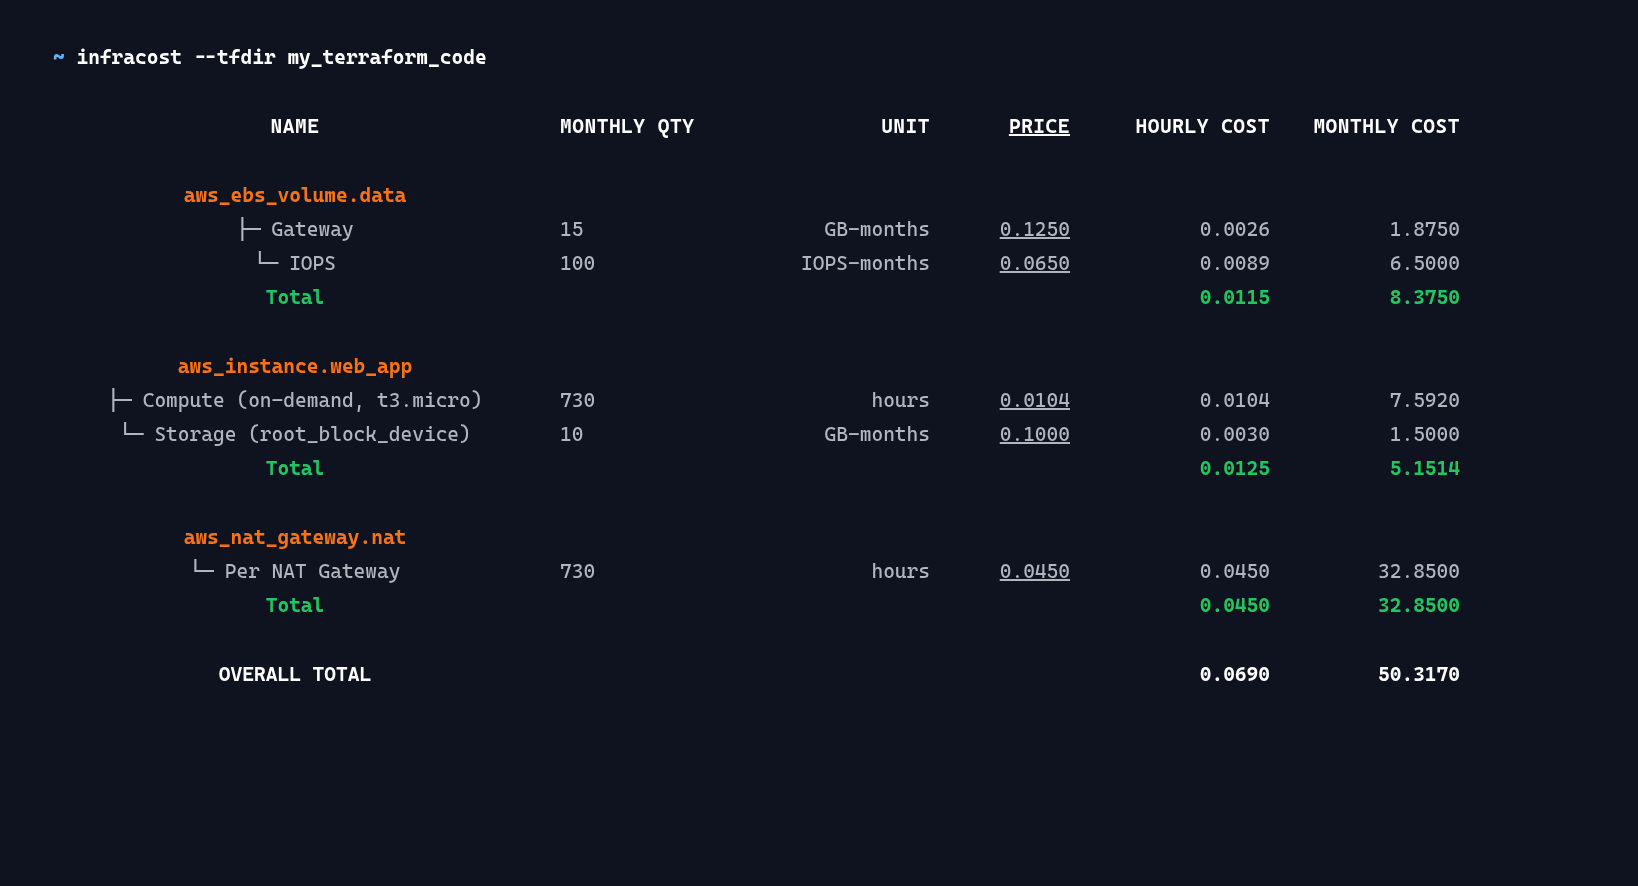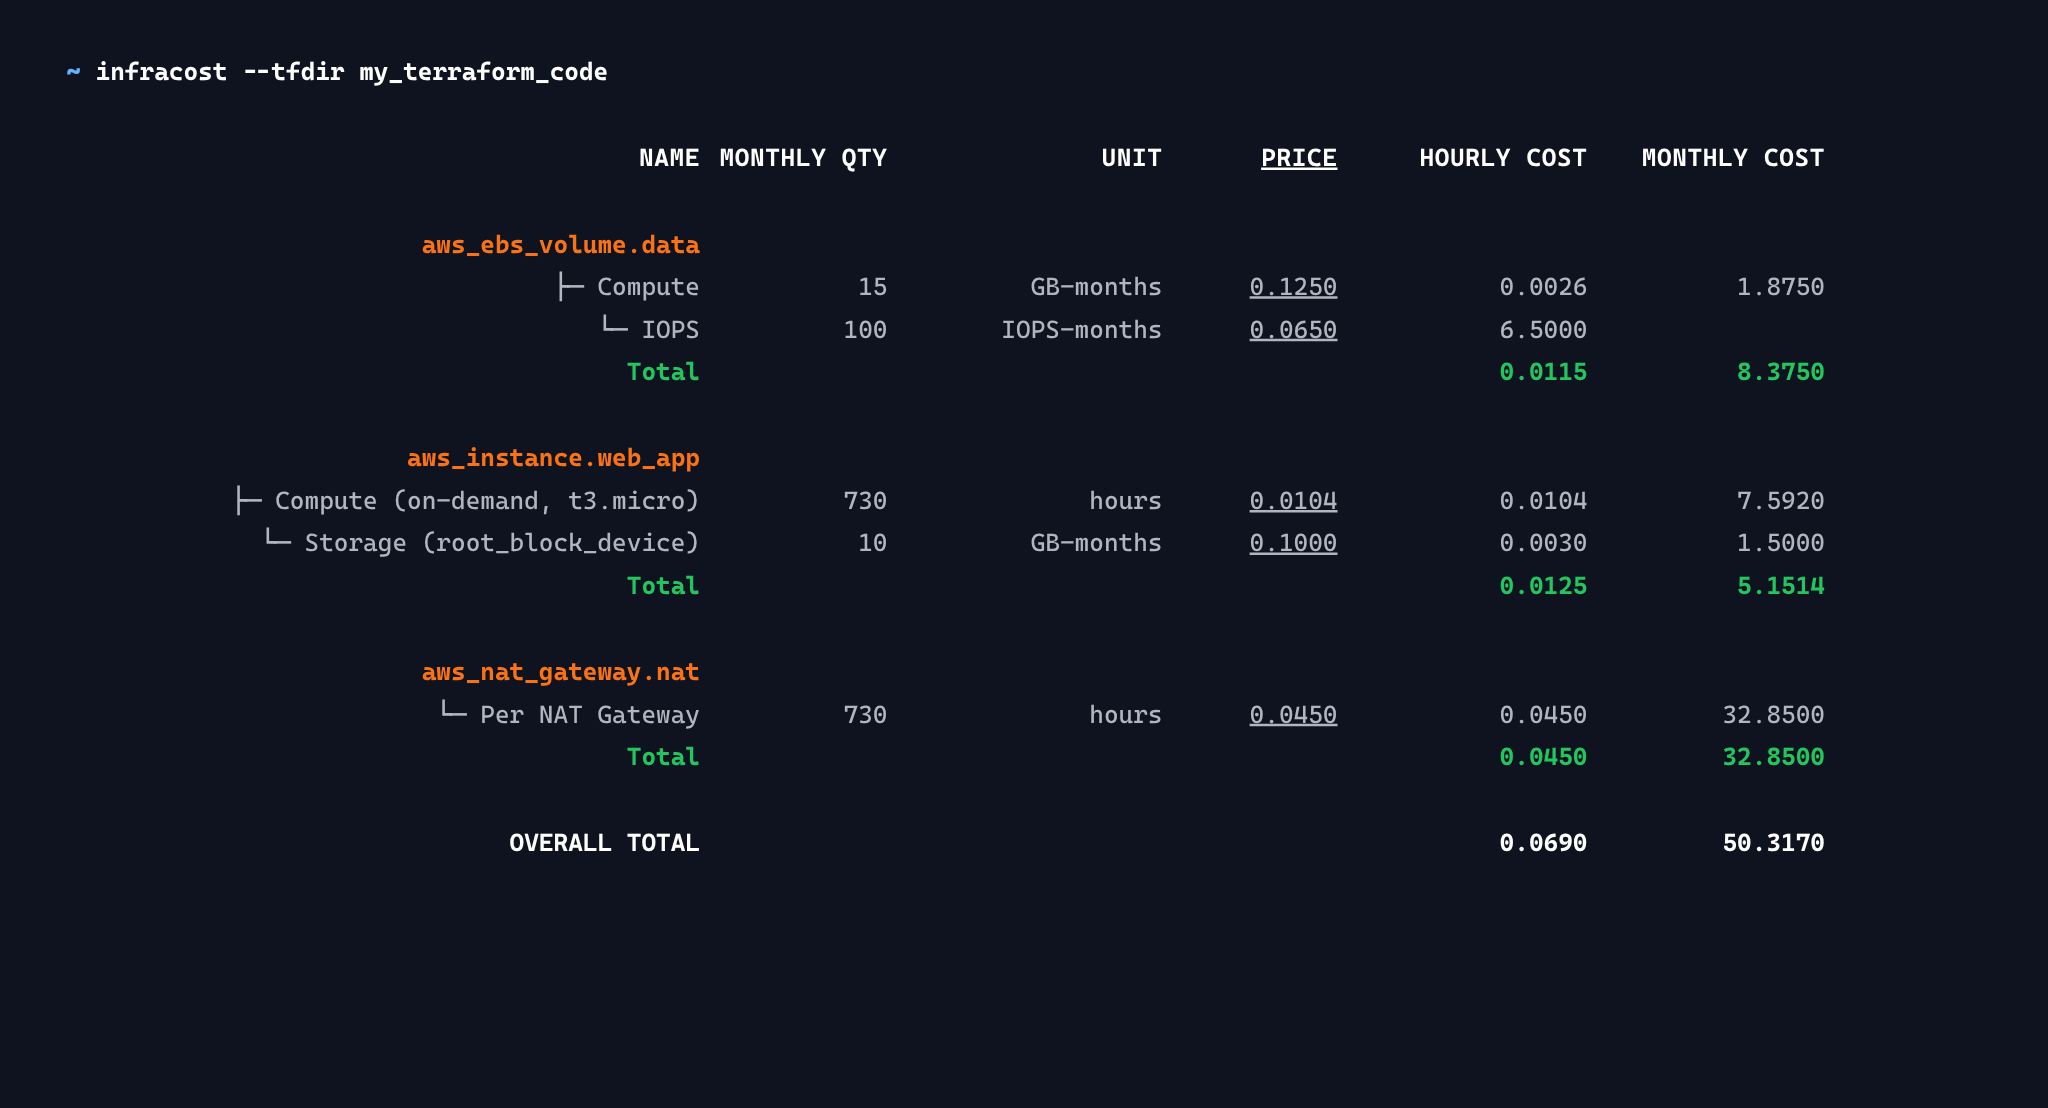--- a/index.html
+++ b/index.html
@@ -20,22 +20,22 @@
   .tilde { color: #5fb3ff; }
   .cmd { color: #ffffff; }
   .table {
     width: 100%;
   }
   .row {
     display: grid;
     grid-template-columns: 530px 170px 200px 150px 190px 190px;
     column-gap: 0;
   }
-  .c-name { text-align: right; white-space: pre; }
-  .c-qty { text-align: right; padding-right: 20px; }
+  .c-name { text-align: center; white-space: pre; }
+  .c-qty { text-align: left; padding-right: 20px; }
   .c-unit { text-align: right; }
   .c-price { text-align: right; padding-right: 10px; text-decoration: underline; }
   .c-hourly { text-align: right; }
   .c-monthly { text-align: right; }
   .header-row {
     font-weight: bold;
     color: #ffffff;
     letter-spacing: 0.5px;
     margin-bottom: 35px;
   }
@@ -76,32 +76,33 @@
     <div class="c-hourly">HOURLY COST</div>
     <div class="c-monthly">MONTHLY COST</div>
   </div>
 
   <div id="groups-container">
       <div class="group">
         <div class="row">
           <div class="c-name resource-title">aws_ebs_volume.data</div>
         </div>
         <div class="row item-row">
-          <div class="c-name"><span class="tree">├─ </span><span>Compute</span></div>
+          <div class="c-name"><span class="tree">├─ </span><span>Gateway</span></div>
           <div class="c-qty">15</div>
           <div class="c-unit">GB-months</div>
           <div class="c-price">0.1250</div>
           <div class="c-hourly">0.0026</div>
           <div class="c-monthly">1.8750</div>
         </div>
         <div class="row item-row">
           <div class="c-name"><span class="tree">└─ </span><span>IOPS</span></div>
           <div class="c-qty">100</div>
           <div class="c-unit">IOPS-months</div>
           <div class="c-price">0.0650</div>
+          <div class="c-hourly">0.0089</div>
           <div class="c-monthly">6.5000</div>
         </div>
         <div class="row total-row">
           <div class="c-name">Total</div>
           <div></div>
           <div></div>
           <div></div>
           <div class="c-hourly">0.0115</div>
           <div class="c-monthly">8.3750</div>
         </div>

